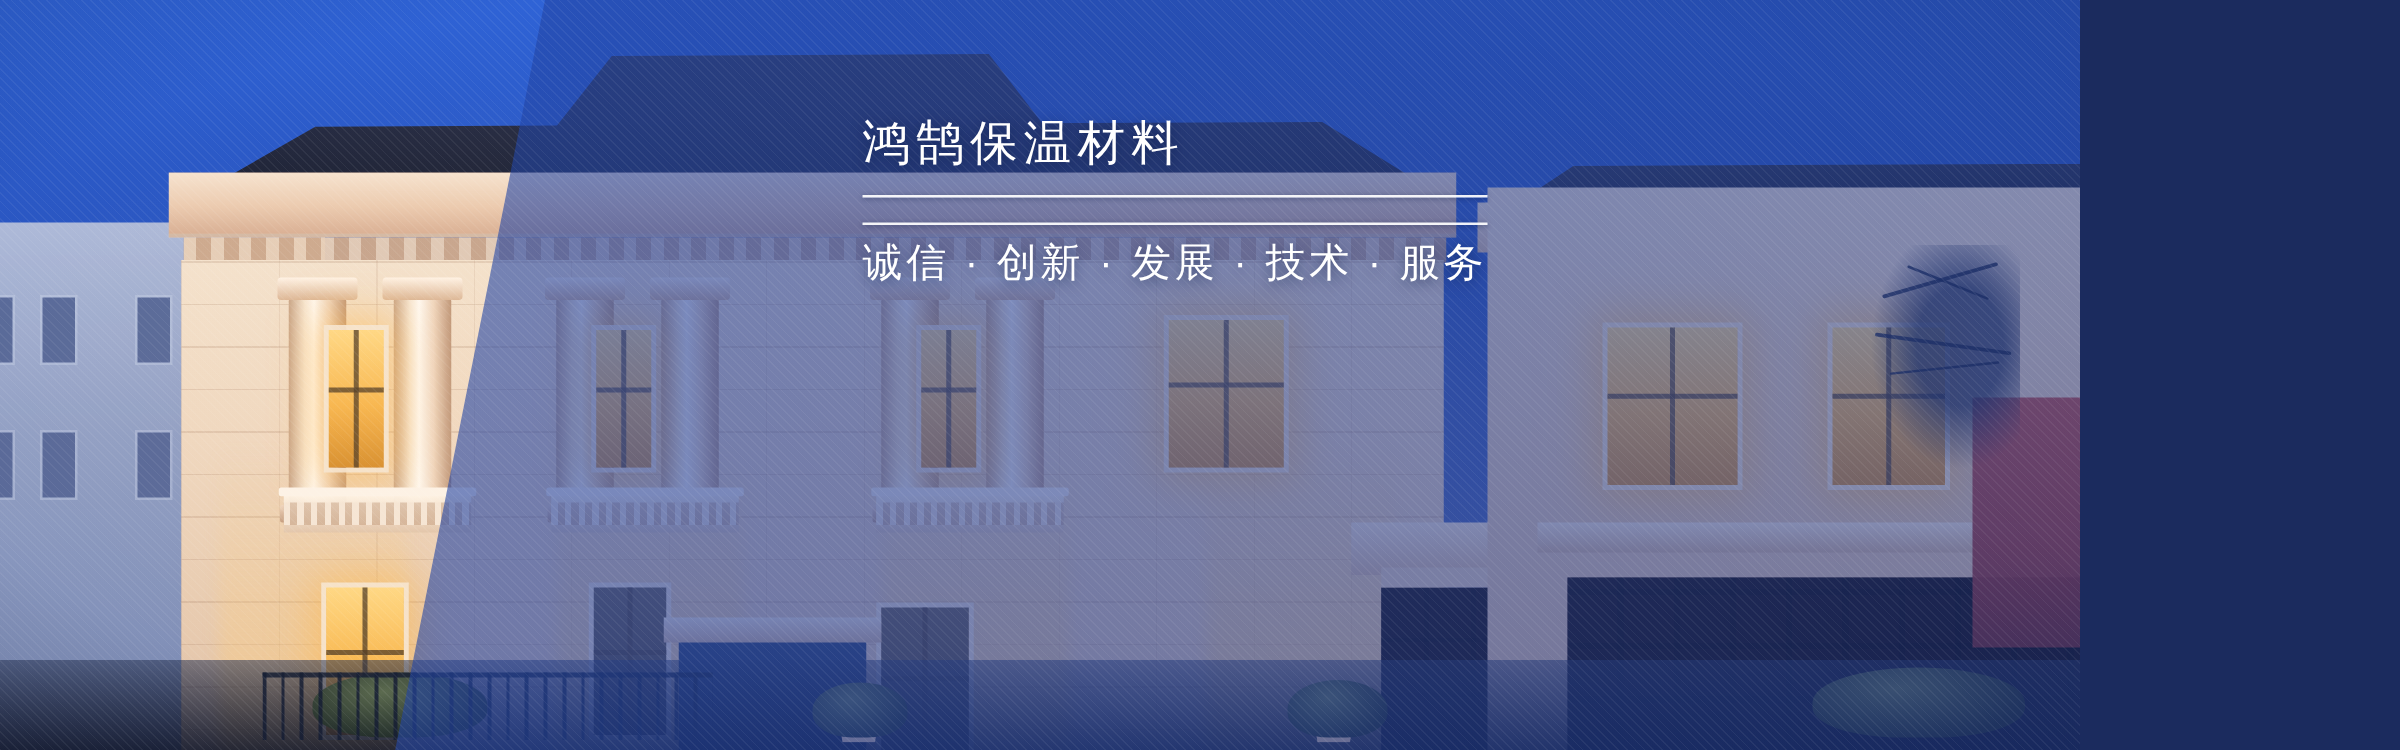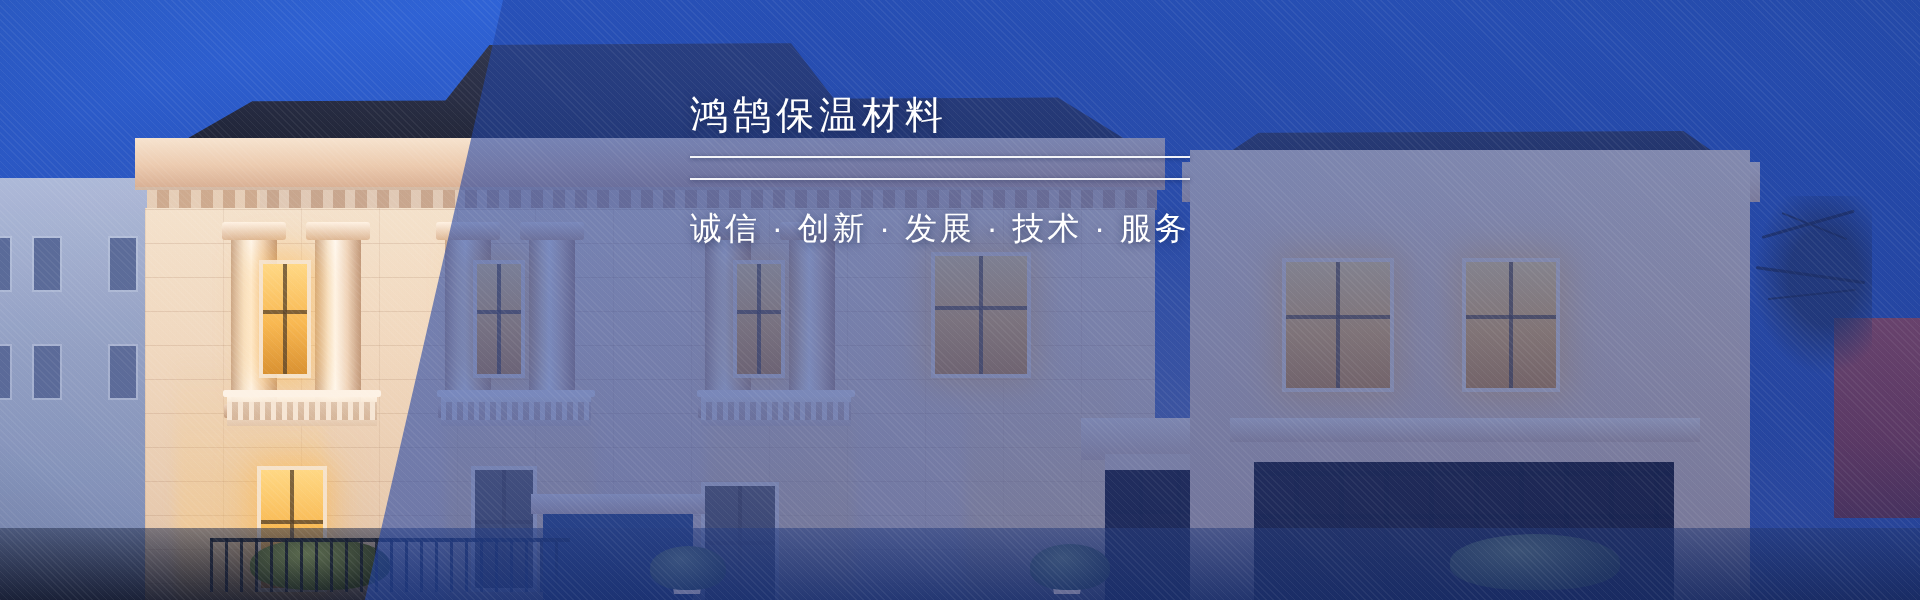--- a/index.html
+++ b/index.html
@@ -5,21 +5,21 @@
 <style>
   * { margin:0; padding:0; box-sizing:border-box; }
   html,body{ background:#1b2b5e; }
   body{
     font-family:"Liberation Sans","DejaVu Sans",sans-serif;
     width:1920px; height:600px; overflow:hidden;
   }
 
   .banner{
     position:relative;
-    width:1920px; height:600px;
+    width:1664px; height:600px;
     overflow:hidden;
     background:#2a4ba0;
   }
 
   
   .photo{ position:absolute; inset:0; overflow:hidden; }
 
   
   .sky{
     position:absolute; left:0; top:0; width:100%; height:100%;
@@ -245,21 +245,21 @@
        0 4px 16px rgba(10,22,70,.45);
     font-family:"Liberation Sans","DejaVu Sans",sans-serif;
   }
   .headline .l2{ display:block; }
   .rule2{
     margin-top:20px;
     width:500px; height:2px; background:rgba(255,255,255,.92);
     box-shadow:0 1px 4px rgba(8,20,60,.45);
   }
   .tagline{
-    margin-top:32px;
+    margin-top:14px;
     font-size:32px; line-height:1; color:#ffffff; letter-spacing:3px;
     text-shadow:0 2px 10px rgba(8,20,60,.55);
   }
 </style>
 </head>
 <body>
 
 <div class="banner">
 
   <div class="photo">

